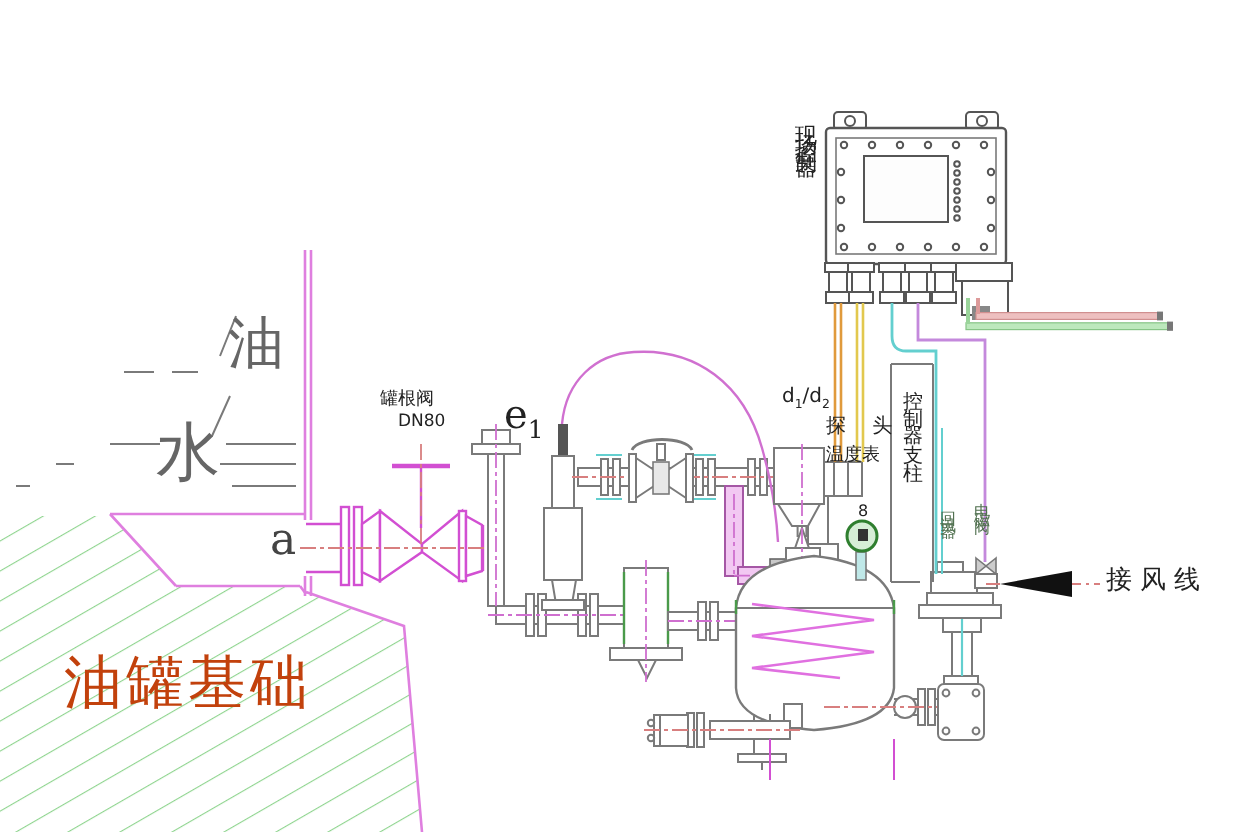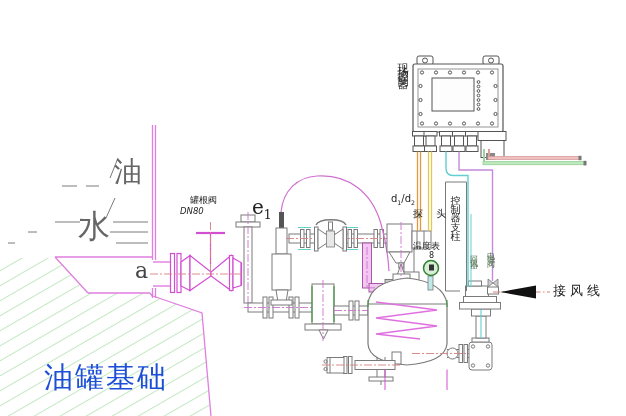--- a/index.html
+++ b/index.html
@@ -310,29 +310,29 @@
   <g>
     <path class="cl-red" style="stroke-dasharray:7 2.5 1.5 2.5;stroke-width:1" d="M493,292 H550"></path>
     <polygon points="500,292 536,285.5 536,298.5" fill="#111"></polygon>
   </g>
 </svg>
 
 <div class="lbl cad" style="left:114px;top:158px;font-size:28px;">油</div>
 <div class="lbl cad" style="left:78px;top:210px;font-size:32px;">水</div>
 <div class="lbl serif" style="left:135px;top:260px;font-size:22px;color:#444;">a</div>
 <div class="lbl" style="left:190px;top:196px;font-size:9px;color:#222;">罐根阀</div>
-<div class="lbl" style="left:180px;top:207px;font-size:8.5px;color:#222;font-style:italic;">DN80</div>
-<div class="lbl cad" style="left:44px;top:327px;font-size:29px;letter-spacing:2px;color:#1d4ed8;margin-top:36px;">油罐基础</div>
+<div class="lbl" style="left:199px;top:207px;font-size:8.5px;color:#222;">DN80</div>
+<div class="lbl cad" style="left:32px;top:327px;font-size:29px;letter-spacing:2px;color:#c2410c;">油罐基础</div>
 
 <div class="lbl serif" style="left:252px;top:197px;font-size:20px;"><span>e</span><sub>1</sub></div>
 
 <div class="lbl" style="left:391px;top:194px;font-size:10px;"><span>d</span><sub>1</sub><span>/d</span><sub>2</sub></div>
 <div class="lbl" style="left:391px;top:209px;font-size:10px;letter-spacing:5px;margin-left:22px;">探 头</div>
 
-<div class="lbl" style="left:413px;top:242px;font-size:9px;">温度表</div>
+<div class="lbl" style="left:413px;top:224px;font-size:9px;">温度表</div>
 <div class="lbl" style="left:429px;top:252px;font-size:8px;">8</div>
 
 <div class="lbl vtext" style="left:397px;top:54px;font-size:11px;letter-spacing:4px;">现场控制器</div>
 <div class="lbl vtext" style="left:450px;top:187px;font-size:10px;letter-spacing:9px;">控制器支柱</div>
 <div class="lbl vtext" style="left:469px;top:249px;font-size:8px;letter-spacing:3px;color:#50704f;">回讯器</div>
 <div class="lbl vtext" style="left:486px;top:245px;font-size:8px;letter-spacing:4px;color:#50704f;">电磁阀</div>
 
 <div class="lbl" style="left:553px;top:284px;font-size:13px;letter-spacing:4px;">接风线</div>
 
 </div>

